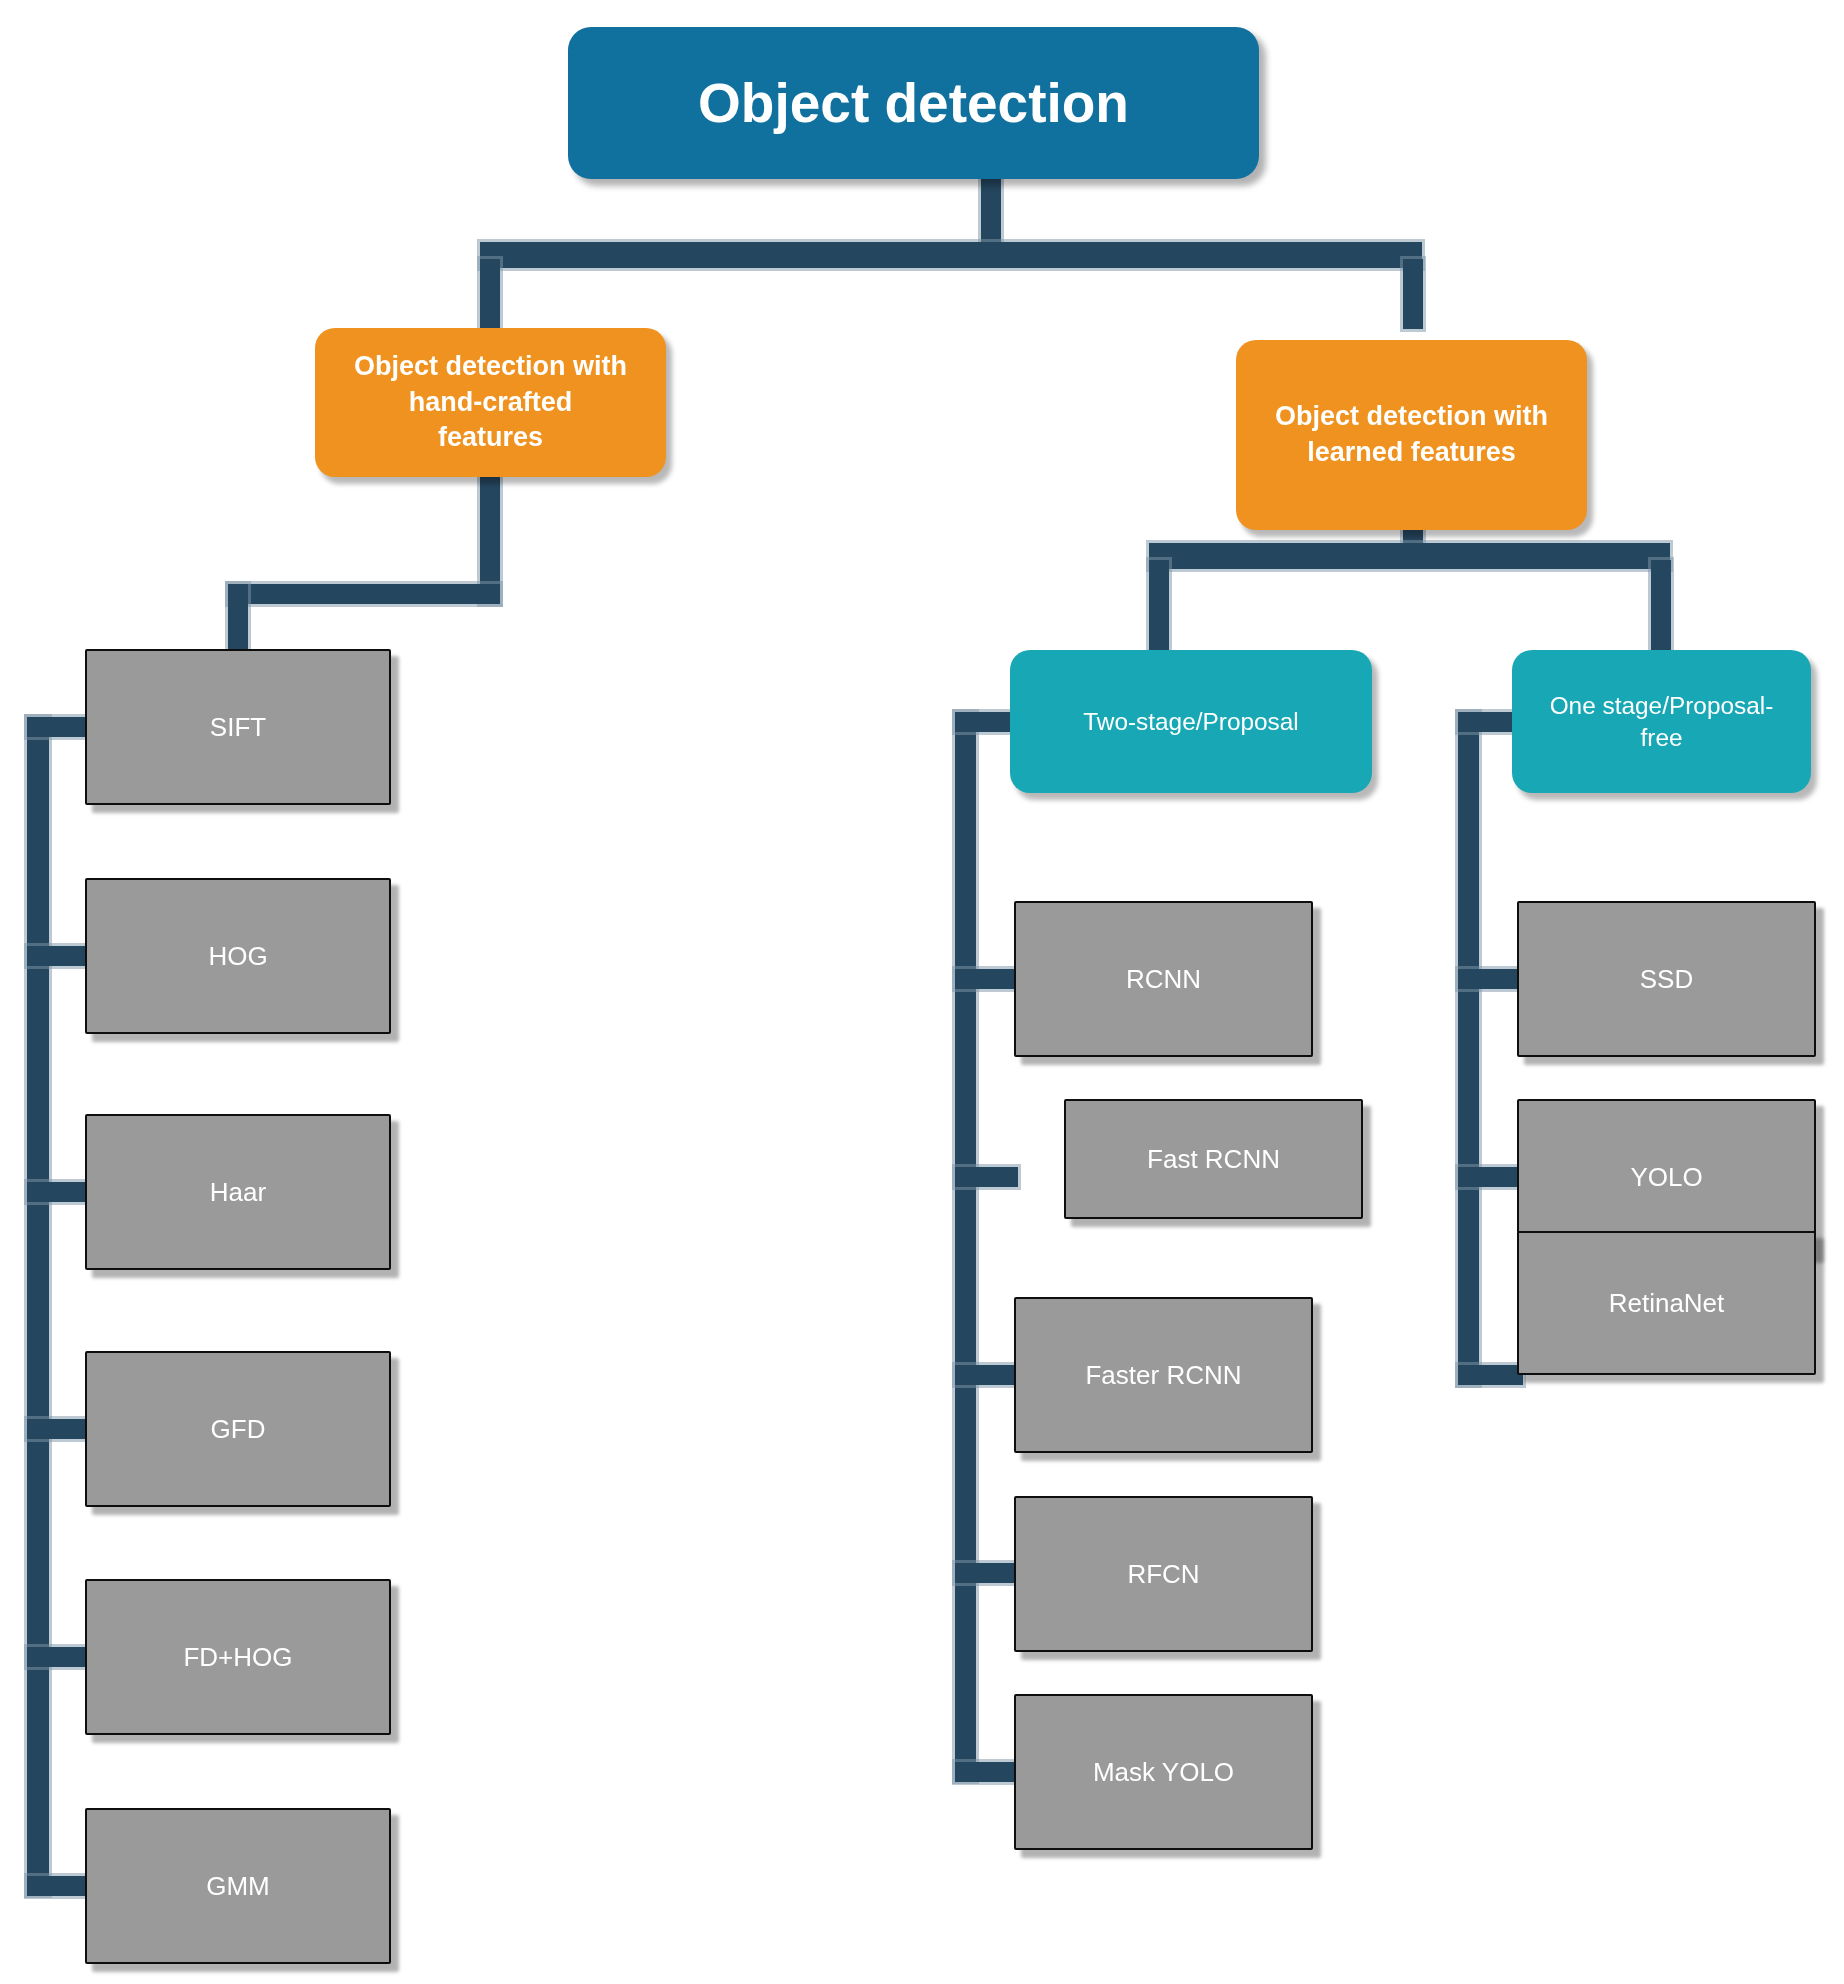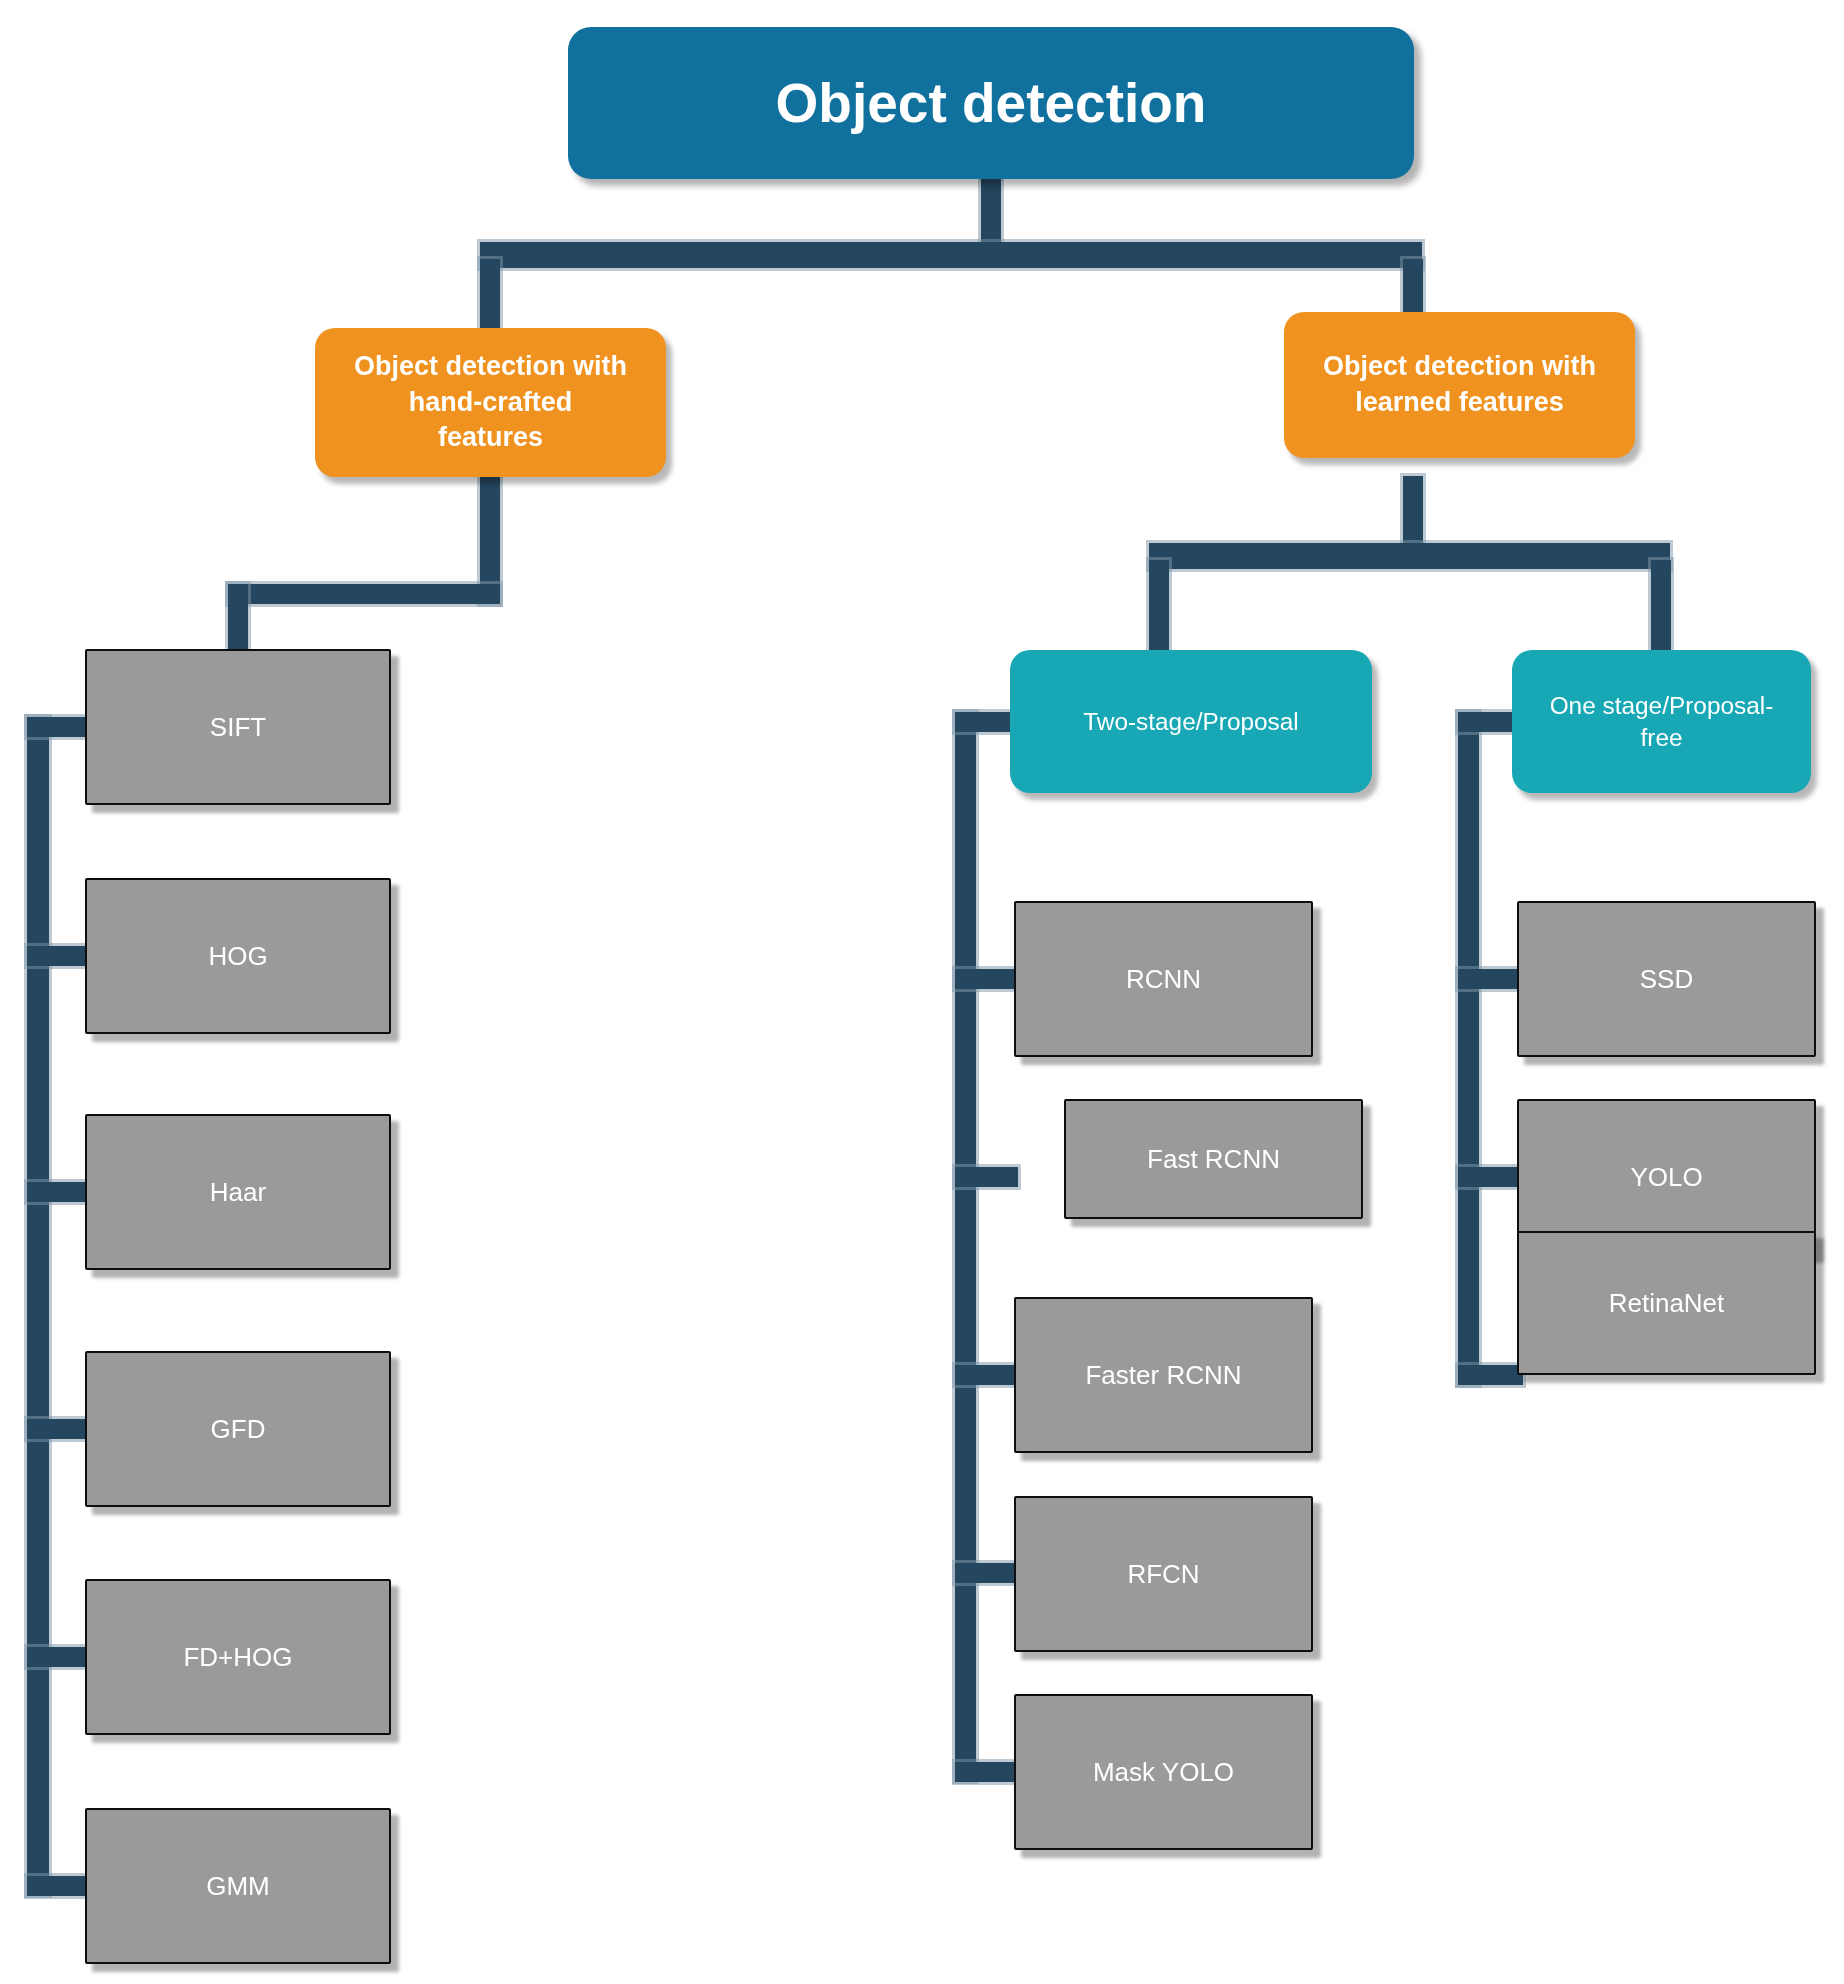--- a/index.html
+++ b/index.html
@@ -99,29 +99,29 @@
   <div class="line" style="left:955px; top:1365px; width:63px; height:20px;"></div>
   <div class="line" style="left:955px; top:1563px; width:63px; height:20px;"></div>
   <div class="line" style="left:955px; top:1762px; width:63px; height:20px;"></div>
 
   <div class="line" style="left:1458px; top:712px; width:21.3px; height:673px;"></div>
   <div class="line" style="left:1458px; top:712px; width:59px; height:20px;"></div>
   <div class="line" style="left:1458px; top:969px; width:65px; height:20px;"></div>
   <div class="line" style="left:1458px; top:1167px; width:65px; height:20px;"></div>
   <div class="line" style="left:1458px; top:1365px; width:65px; height:20px;"></div>
 
-  <div class="node root-node" style="left:568px; top:27px; width:846px; height:152px;">
+  <div class="node root-node" style="left:568px; top:27px; width:691px; height:152px;">
     <span>Object detection</span>
   </div>
 
   <div class="node orange-node" style="left:315px; top:328px; width:351px; height:149px;">
     <span class="inner-360">Object detection with hand-crafted features</span>
   </div>
 
-  <div class="node orange-node" style="left:1236px; top:312px; width:351px; height:146px;margin-left:48px;">
+  <div class="node orange-node" style="left:1236px; top:340px; width:351px; height:190px;">
     <span class="inner-360">Object detection with learned features</span>
   </div>
 
   <div class="node teal-node" style="left:1010px; top:650px; width:362px; height:143px;">
     <span>Two-stage/Proposal</span>
   </div>
 
   <div class="node teal-node" style="left:1512px; top:650px; width:299px; height:143px;">
     <span class="inner-330">One stage/Proposal-free</span>
   </div>

